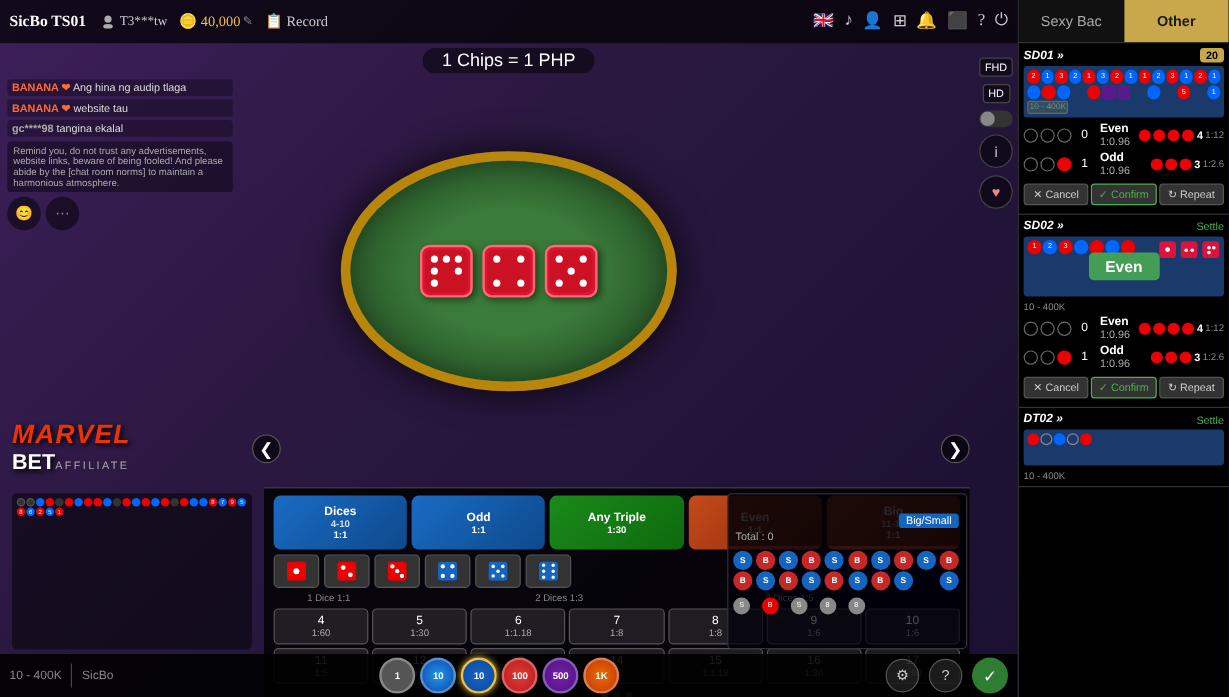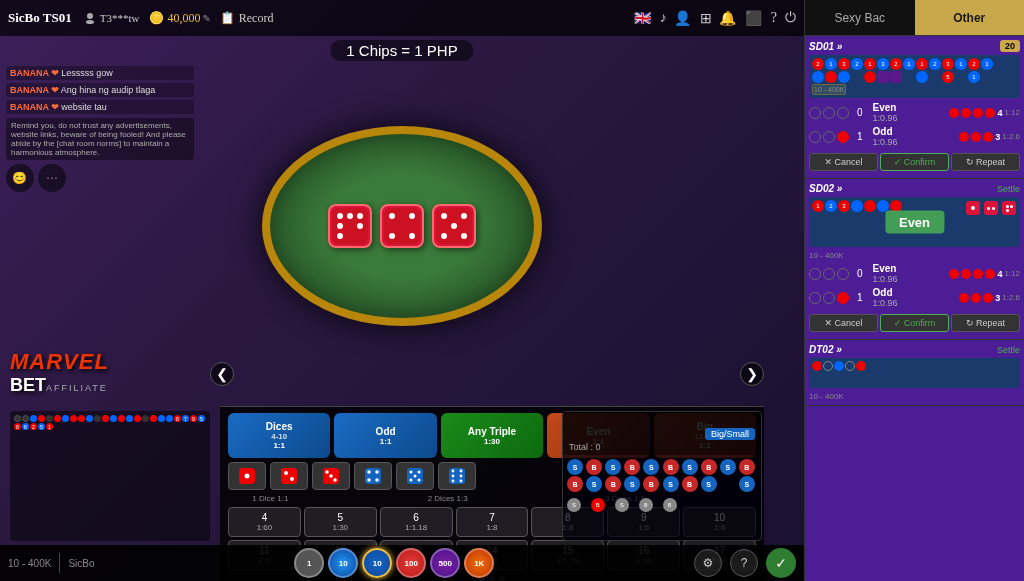--- a/index.html
+++ b/index.html
@@ -1,21 +1,21 @@
 <!DOCTYPE html>
 <html><head>
   <meta charset="utf-8">
   <style>
     * { margin: 0; padding: 0; box-sizing: border-box; }
     body { width: 1024px; height: 581px; overflow: hidden; font-family: Arial, sans-serif; background: #1a1a2e; }
 
     
     .main-container { display: flex; width: 1024px; height: 581px; }
     .game-area { flex: 1; position: relative; background: #2d1a3e; overflow: hidden; }
-    .right-panel { width: 220px; background: #4c1d95; border-left: 1px solid #333; overflow-y: auto; flex-shrink: 0; }
+    .right-panel { width: 176px; background: #000000; border-left: 1px solid #333; overflow-y: auto; flex-shrink: 0; }
 
     
     .top-header { display: flex; align-items: center; background: rgba(0,0,0,0.7); padding: 0 8px; height: 36px; position: absolute; top: 0; left: 0; right: 0; z-index: 10; font-family: Liberation Serif, serif; }
     .header-logo { color: #fff; font-weight: bold; font-size: 13px; margin-right: 12px; }
     .header-user { display: flex; align-items: center; color: #ccc; font-size: 11px; margin-right: 10px; }
     .header-user svg { margin-right: 4px; }
     .header-coins { display: flex; align-items: center; color: #f0c040; font-size: 12px; margin-right: 10px; }
     .header-record { display: flex; align-items: center; color: #ccc; font-size: 12px; margin-right: auto; }
     .header-icons { display: flex; align-items: center; gap: 8px; }
     .header-icon { color: #ccc; font-size: 14px; cursor: pointer; }
@@ -162,29 +162,29 @@
         <span class="header-icon">?</span>
         <span class="header-icon">⏻</span>
       </div>
     </div>
 
     <div class="chips-banner">1 Chips = 1 PHP</div>
 
     <div class="chat-area">
       <div class="chat-msg">
         <span class="chat-user chat-banana">BANANA ❤</span>
-        <span> Lesssss gow</span>
-      </div>
-      <div class="chat-msg">
-        <span class="chat-user chat-banana">BANANA ❤</span>
         <span> Ang hina ng audip tlaga</span>
       </div>
       <div class="chat-msg">
         <span class="chat-user chat-banana">BANANA ❤</span>
         <span> website tau</span>
+      </div>
+      <div class="chat-msg">
+        <span class="chat-user" style="color:#aaa">gc****98</span>
+        <span> tangina ekalal</span>
       </div>
       <div class="chat-warning">Remind you, do not trust any advertisements, website links, beware of being fooled! And please abide by the [chat room norms] to maintain a harmonious atmosphere.</div>
       <div style="display:flex;gap:4px;margin-top:4px">
         <div style="width:28px;height:28px;background:rgba(0,0,0,0.5);border-radius:50%;display:flex;align-items:center;justify-content:center;color:#888;font-size:12px;cursor:pointer">😊</div>
         <div style="width:28px;height:28px;background:rgba(0,0,0,0.5);border-radius:50%;display:flex;align-items:center;justify-content:center;color:#888;font-size:12px;cursor:pointer">⋯</div>
       </div>
     </div>
 
     <div class="dice-table">
       <div class="table-bowl">
@@ -216,20 +216,29 @@
               <circle cx="28" cy="8" r="3" fill="white"></circle>
               <circle cx="18" cy="18" r="3" fill="white"></circle>
               <circle cx="8" cy="28" r="3" fill="white"></circle>
               <circle cx="28" cy="28" r="3" fill="white"></circle>
             </svg>
           </div>
         </div>
       </div>
     </div>
 
+    <div class="side-controls-right">
+      <div class="quality-btn">FHD</div>
+      <div class="quality-btn">HD</div>
+      <div style="width:28px;height:14px;background:#333;border-radius:7px;position:relative;cursor:pointer">
+        <div style="width:12px;height:12px;background:#888;border-radius:50%;position:absolute;top:1px;left:1px"></div>
+      </div>
+      <div class="side-icon-btn">ℹ</div>
+      <div class="side-icon-btn" style="color:#e88">♥</div>
+    </div>
 
     <div class="game-logo">
       <div class="logo-marvel">MARVEL</div>
       <div style="display:flex;align-items:baseline;gap:0">
         <span class="logo-bet">BET</span>
         <span class="logo-affiliate">AFFILIATE</span>
       </div>
     </div>
 
     <div class="history-panel">

